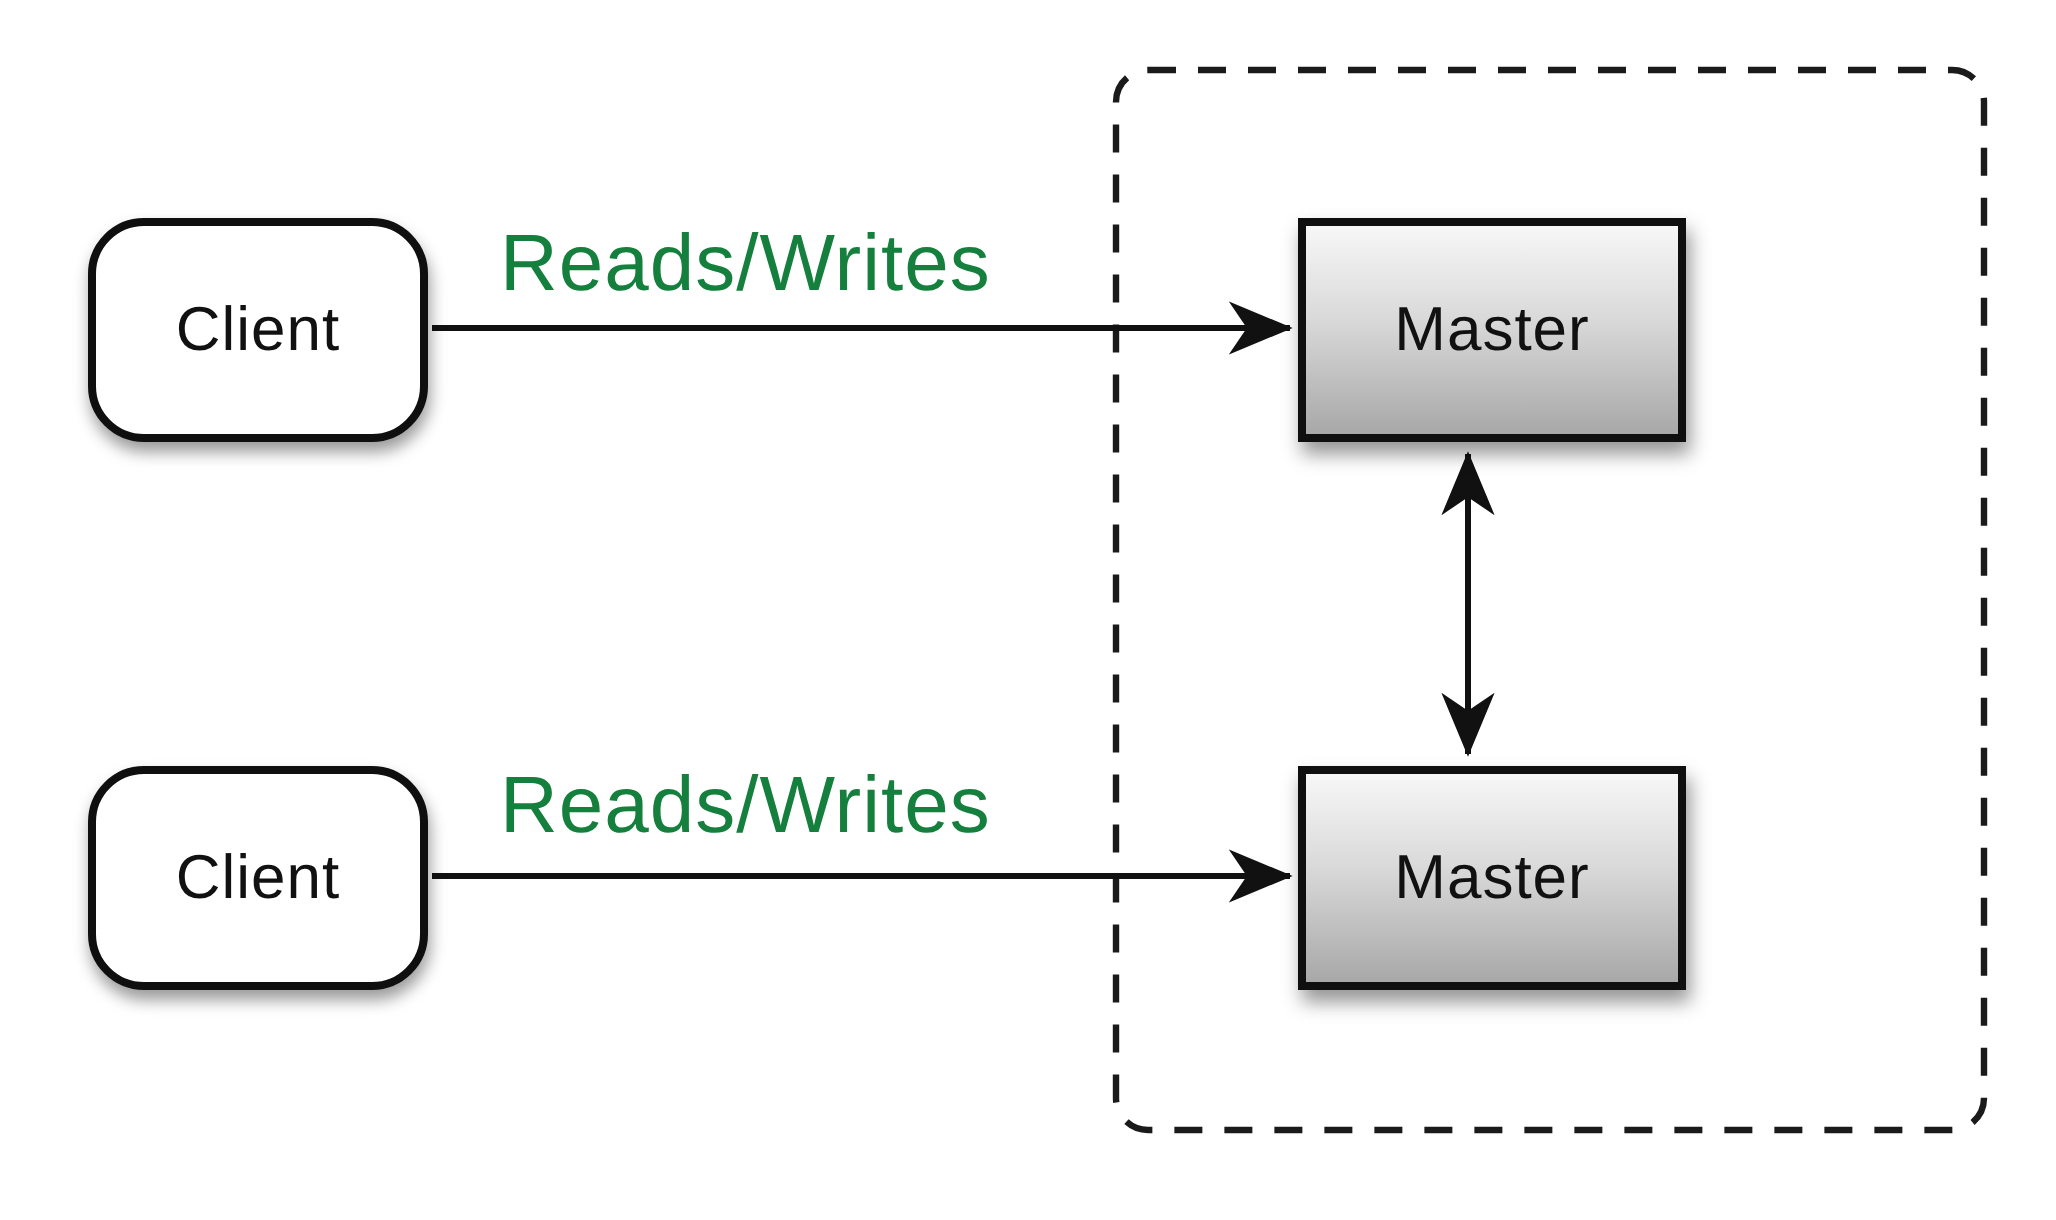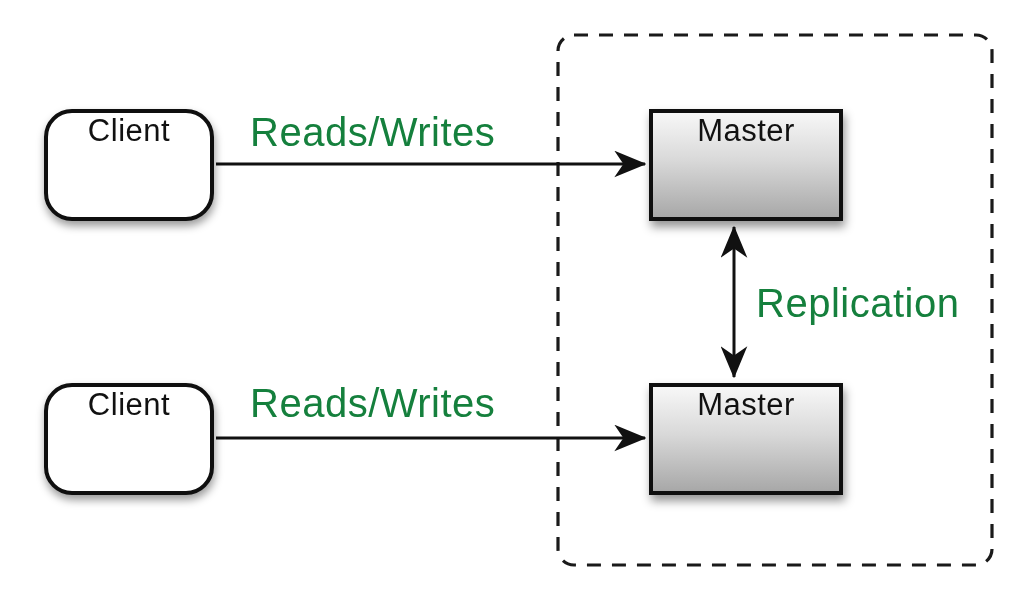--- a/index.html
+++ b/index.html
@@ -19,21 +19,21 @@
     position: absolute;
     left: 0;
     top: 0;
     width: 1028px;
     height: 610px;
   }
   .node {
     position: absolute;
     box-sizing: border-box;
     display: flex;
-    align-items: flex-start;
+    align-items: center;
     justify-content: center;
     font-size: 31px;
     color: #111111;
     letter-spacing: 0.5px;
   }
   .client-node {
     width: 170px;
     height: 112px;
     border: 4px solid #0f0f0f;
     border-radius: 28px;
@@ -97,15 +97,14 @@
   </div>
 
   <div class="node master-node master-bottom">
     <span>Master</span>
   </div>
 
   <div class="edge-label label-rw-top">Reads/Writes</div>
 
   <div class="edge-label label-rw-bottom">Reads/Writes</div>
 
-  <div class="edge-label label-replication">Replication</div>
 
 </div>
 
 </body></html>

